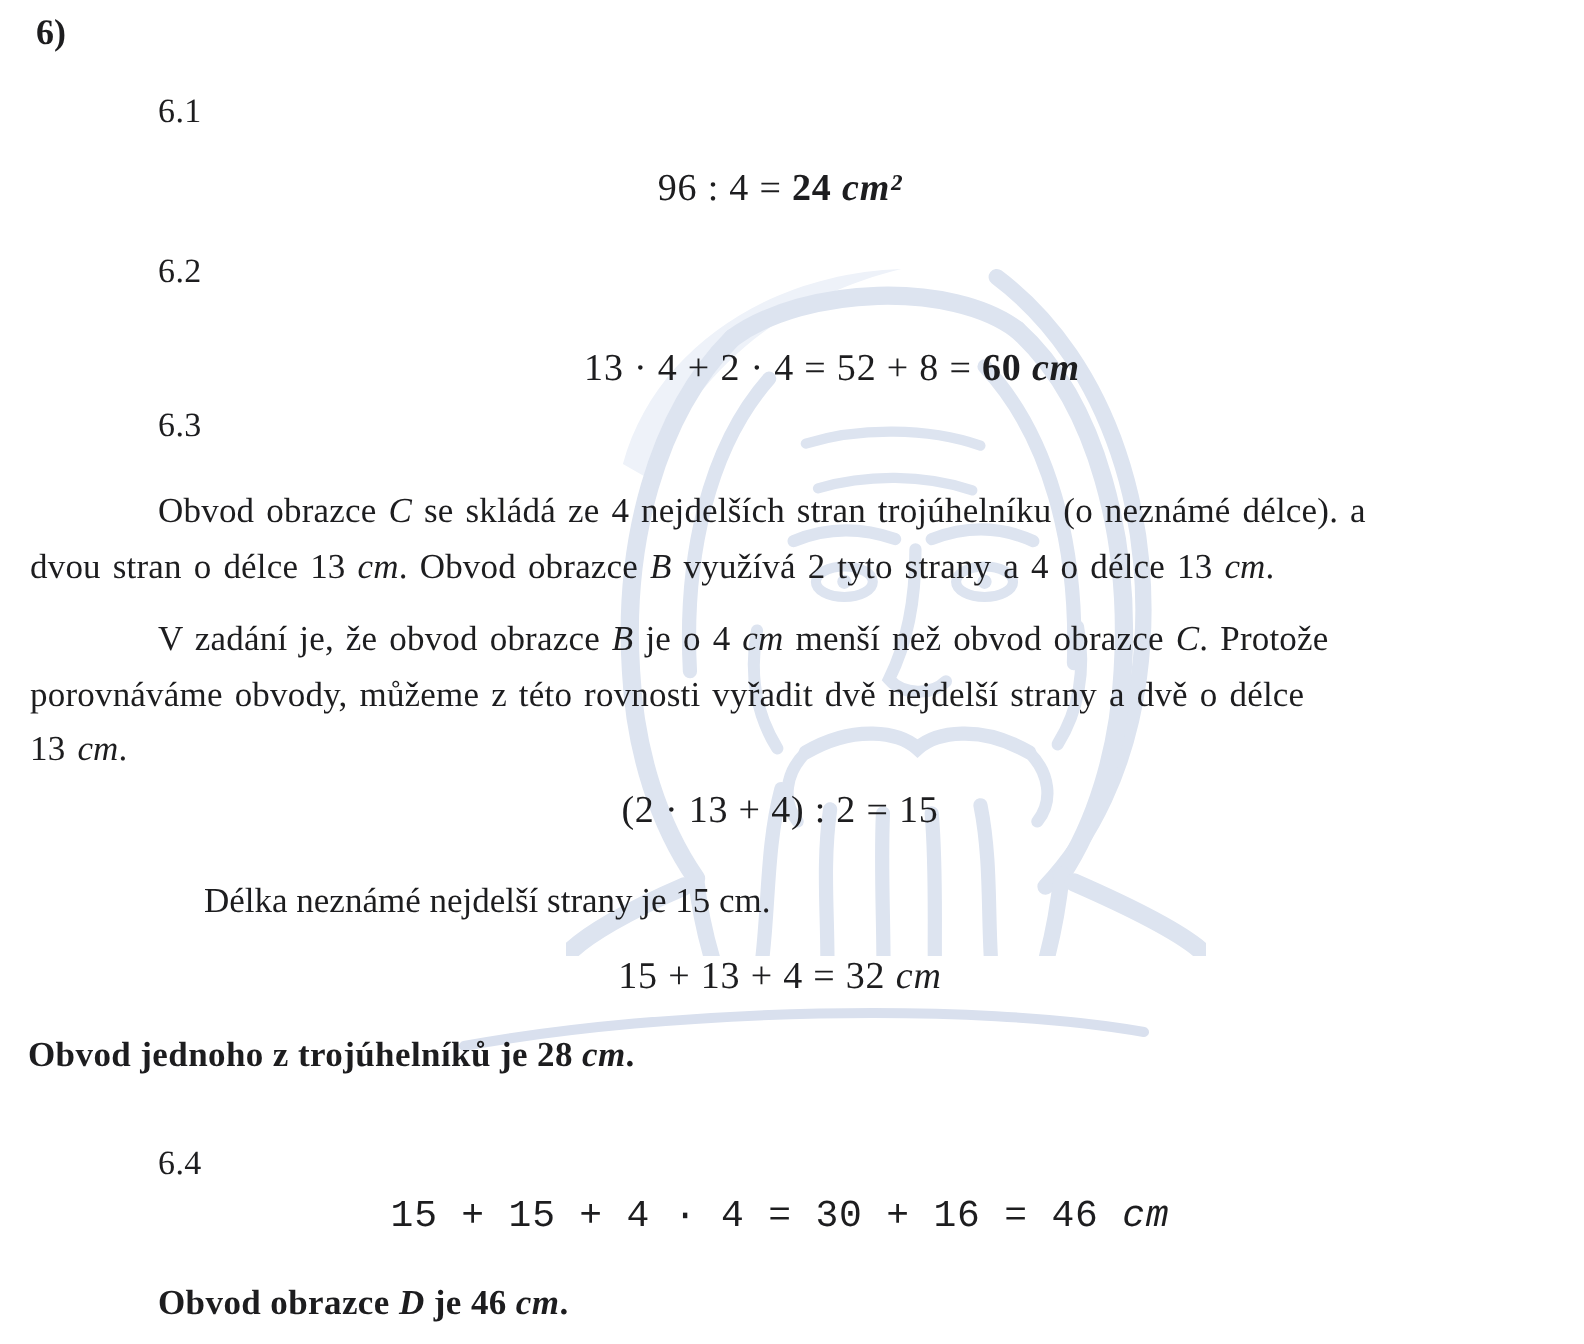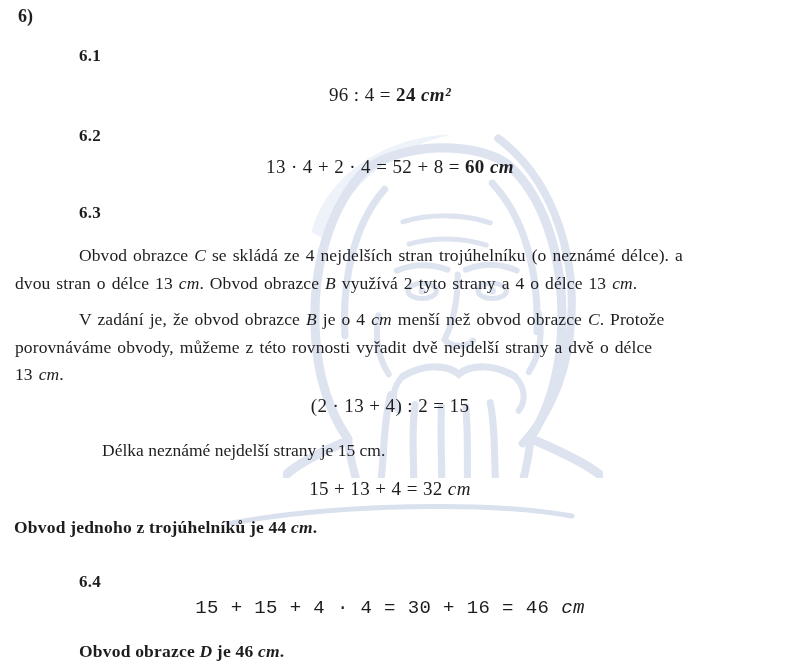--- a/index.html
+++ b/index.html
@@ -37,21 +37,21 @@
     white-space: nowrap;
   }
   .wm-swoosh { position: absolute; left: 226px; top: 499px; width: 352px; height: 34px; }
   .wm-swoosh path { fill: none; stroke: var(--wm-swoosh); stroke-width: 5; stroke-linecap: round; }
 
   
   .content { position: absolute; inset: 0; z-index: 1; }
   .line { position: absolute; white-space: nowrap; }
 
   .problem-num { font-weight: bold; font-size: 18px; }
-  .sec-head   { font-weight: bold; font-size: 17px; letter-spacing: 0.2px; }
+  .sec-head   { font-weight: normal; font-size: 17px; letter-spacing: 0.2px; }
 
   .equation {
     position: absolute; left: 0; width: 744px;
     padding-left: 36px;
     text-align: center;
     font-size: 19px;
     letter-spacing: 0.4px;
     white-space: nowrap;
   }
 
@@ -131,35 +131,35 @@
   <div class="content">
 
     <div class="line problem-num" style="left:18px; top:6px;">6)</div>
 
     <div class="line sec-head" style="left:79px; top:46px;">6.1</div>
 
     <div class="equation" style="top:84px;"><span>96 : 4 = </span><span class="b">24</span><span> </span><span class="bi">cm²</span></div>
 
     <div class="line sec-head" style="left:79px; top:126px;">6.2</div>
 
-    <div class="equation" style="top:156px;"><span>13 · 4 + 2 · 4 = 52 + 8 = </span><span class="b">60</span><span> </span><span class="bi">cm</span></div>
+    <div class="equation" style="top:174px;margin-left:26px;"><span>13 · 4 + 2 · 4 = 52 + 8 = </span><span class="b">60</span><span> </span><span class="bi">cm</span></div>
 
     <div class="line sec-head" style="left:79px; top:203px;">6.3</div>
 
     <div class="para" style="top:242px;"><span>Obvod obrazce </span><span class="it">C</span><span> se skládá ze 4 nejdelších stran trojúhelníku (o neznámé délce). a</span><br><span>dvou stran o délce 13 </span><span class="it">cm</span><span>. Obvod obrazce </span><span class="it">B</span><span> využívá 2 tyto strany a 4 o délce 13 </span><span class="it">cm</span><span>.</span></div>
 
     <div class="para" style="top:306px;"><span>V zadání je, že obvod obrazce </span><span class="it">B</span><span> je o 4 </span><span class="it">cm</span><span> menší než obvod obrazce </span><span class="it">C</span><span>. Protože</span><br><span>porovnáváme obvody, můžeme z této rovnosti vyřadit dvě nejdelší strany a dvě o délce</span><br><span>13 </span><span class="it">cm</span><span>.</span></div>
 
     <div class="equation" style="top:395px;"><span>(2 · 13 + 4) : 2 = 15</span></div>
 
     <div class="line plain" style="left:80px; top:440px;"><span>Délka neznámé nejdelší strany je 15 cm.</span></div>
 
     <div class="equation" style="top:478px;"><span>15 + 13 + 4 = 32 </span><span class="it">cm</span></div>
 
-    <div class="line concl" style="left:14px; top:517px;"><span class="b">Obvod jednoho z trojúhelníků je 44 </span><span class="bi">cm</span><span class="b">.</span></div>
+    <div class="line concl" style="left:14px; top:517px;"><span class="b">Obvod jednoho z trojúhelníků je 28 </span><span class="bi">cm</span><span class="b">.</span></div>
 
     <div class="line sec-head" style="left:79px; top:572px;">6.4</div>
 
     <div class="equation" style="top:597px;font-family:Liberation Mono, monospace;"><span>15 + 15 + 4 · 4 = 30 + 16 = 46 </span><span class="it">cm</span></div>
 
     <div class="line concl" style="left:79px; top:641px;"><span class="b">Obvod obrazce </span><span class="bi">D</span><span class="b"> je </span><span class="b">46</span><span class="b"> </span><span class="bi">cm</span><span class="b">.</span></div>
 
   </div>
 </div>
 

